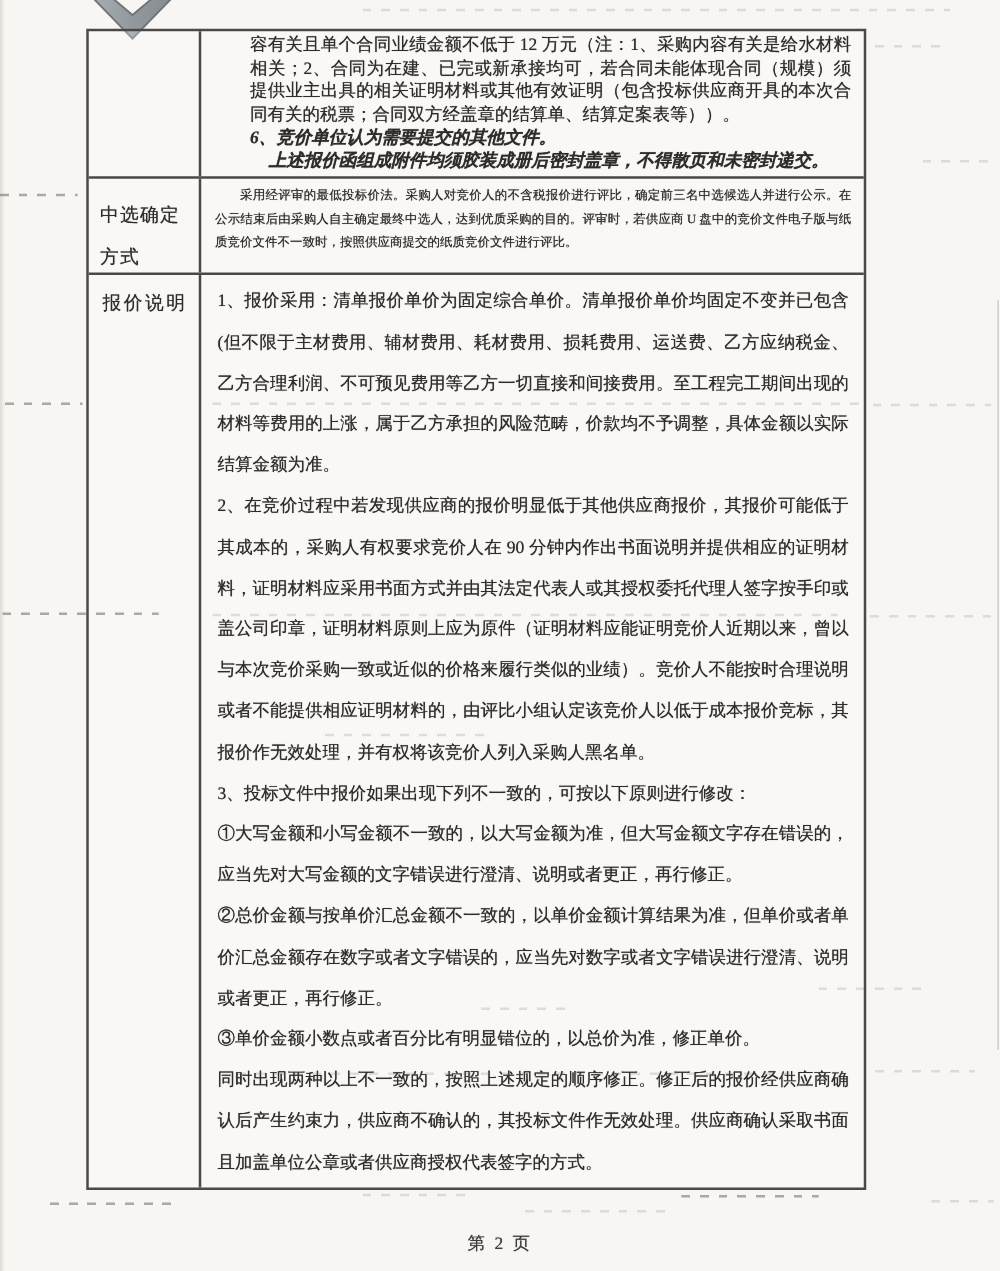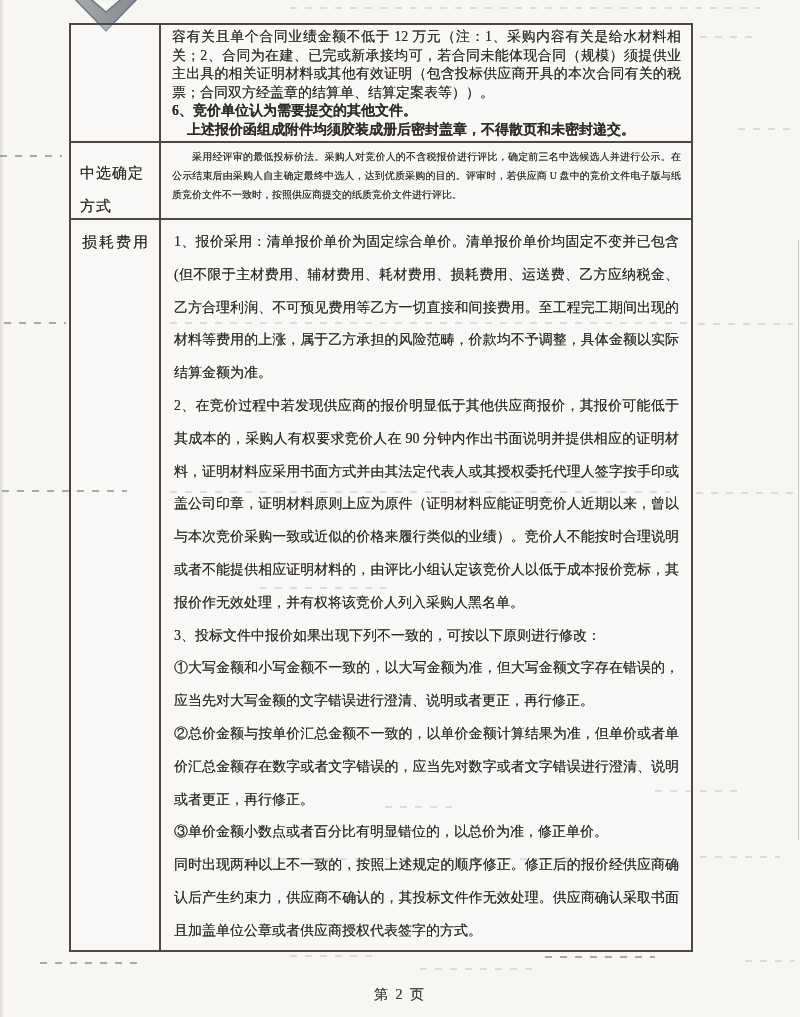--- a/index.html
+++ b/index.html
@@ -44,22 +44,22 @@
   .hcell {
     border-right:2px solid #4b4845;
     font-weight:normal; font-size:15px;
     overflow:hidden;
   }
   .ccell { overflow:hidden; text-align:justify; text-justify:inter-ideograph; }
   .ccell p { margin:0; }
   
   .doc-table, .page-footer { text-shadow:0 0 .6px rgba(46,44,41,.75); }
 
-  .r1 .ccell { padding:3px 10px 0 11px; font-size:14px; line-height:18.5px; }
-  .r1 .bold { font-weight:bold; }
+  .r1 .ccell { padding:3px 10px 0 11px; font-size:14px; line-height:18.5px;margin-left:28px; }
+  .r1 .bold { font-weight:bold;font-style:italic; }
   .r1 .indent1 { padding-left:15px; }
 
   .r2 .hcell { padding:14px 4px 0 9px; line-height:33px; letter-spacing:1px; }
   .r2 .ccell { padding:4px 10px 0 11px; font-size:10px; line-height:19px; }
   .r2 .ccell p { text-indent:2em; }
 
   .r3 .hcell { padding:13px 4px 0 11px; letter-spacing:2px; }
   .r3 .ccell { padding:6px 12px 0 13px; font-size:14px; line-height:32.8px; }
 
   .page-footer {
@@ -96,21 +96,21 @@
   </div>
 
   <div class="trow r2">
     <div class="hcell">中选确定方式</div>
     <div class="ccell">
       <p>采用经评审的最低投标价法。采购人对竞价人的不含税报价进行评比，确定前三名中选候选人并进行公示。在公示结束后由采购人自主确定最终中选人，达到优质采购的目的。评审时，若供应商 U 盘中的竞价文件电子版与纸质竞价文件不一致时，按照供应商提交的纸质竞价文件进行评比。</p>
     </div>
   </div>
 
   <div class="trow r3">
-    <div class="hcell">损耗费用</div>
+    <div class="hcell">报价说明</div>
     <div class="ccell">
       <p>1、报价采用：清单报价单价为固定综合单价。清单报价单价均固定不变并已包含(但不限于主材费用、辅材费用、耗材费用、损耗费用、运送费、乙方应纳税金、乙方合理利润、不可预见费用等乙方一切直接和间接费用。至工程完工期间出现的材料等费用的上涨，属于乙方承担的风险范畴，价款均不予调整，具体金额以实际结算金额为准。</p>
       <p>2、在竞价过程中若发现供应商的报价明显低于其他供应商报价，其报价可能低于其成本的，采购人有权要求竞价人在 90 分钟内作出书面说明并提供相应的证明材料，证明材料应采用书面方式并由其法定代表人或其授权委托代理人签字按手印或盖公司印章，证明材料原则上应为原件（证明材料应能证明竞价人近期以来，曾以与本次竞价采购一致或近似的价格来履行类似的业绩）。竞价人不能按时合理说明或者不能提供相应证明材料的，由评比小组认定该竞价人以低于成本报价竞标，其报价作无效处理，并有权将该竞价人列入采购人黑名单。</p>
       <p>3、投标文件中报价如果出现下列不一致的，可按以下原则进行修改：</p>
       <p>①大写金额和小写金额不一致的，以大写金额为准，但大写金额文字存在错误的，应当先对大写金额的文字错误进行澄清、说明或者更正，再行修正。</p>
       <p>②总价金额与按单价汇总金额不一致的，以单价金额计算结果为准，但单价或者单价汇总金额存在数字或者文字错误的，应当先对数字或者文字错误进行澄清、说明或者更正，再行修正。</p>
       <p>③单价金额小数点或者百分比有明显错位的，以总价为准，修正单价。</p>
       <p>同时出现两种以上不一致的，按照上述规定的顺序修正。修正后的报价经供应商确认后产生约束力，供应商不确认的，其投标文件作无效处理。供应商确认采取书面且加盖单位公章或者供应商授权代表签字的方式。</p>
     </div>
   </div>

